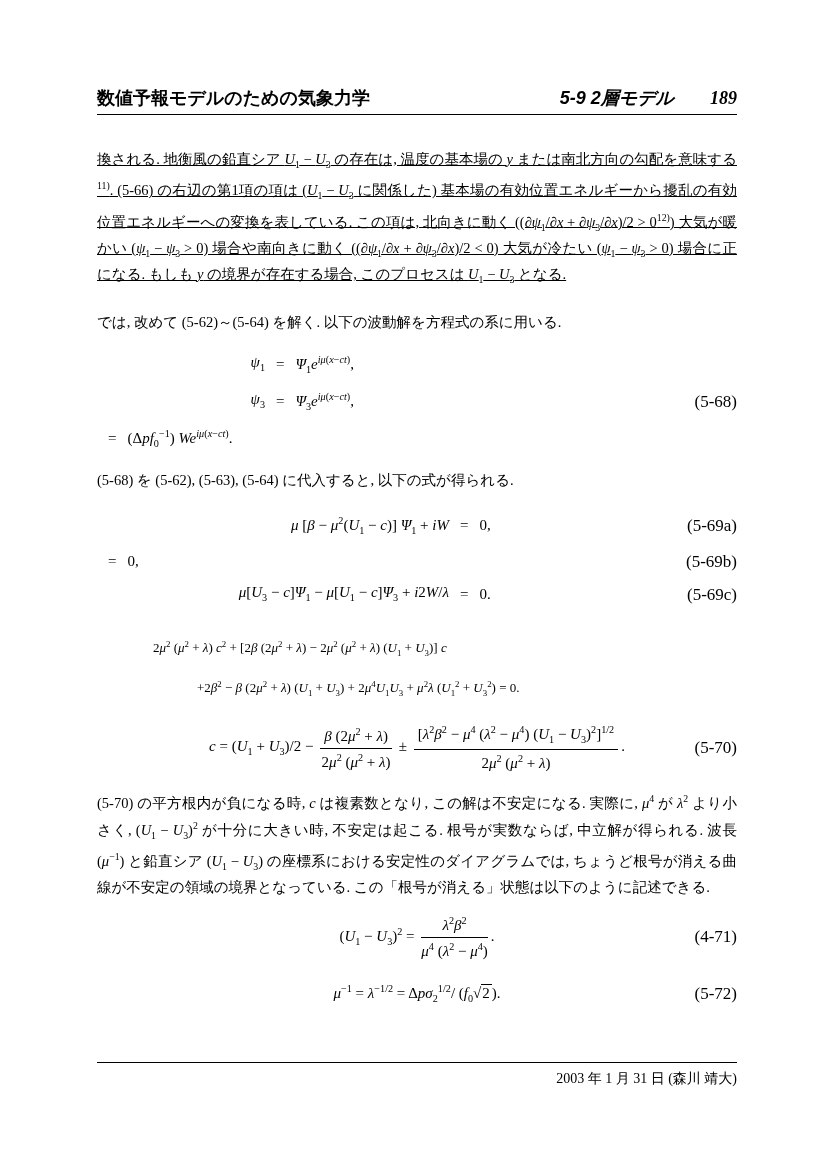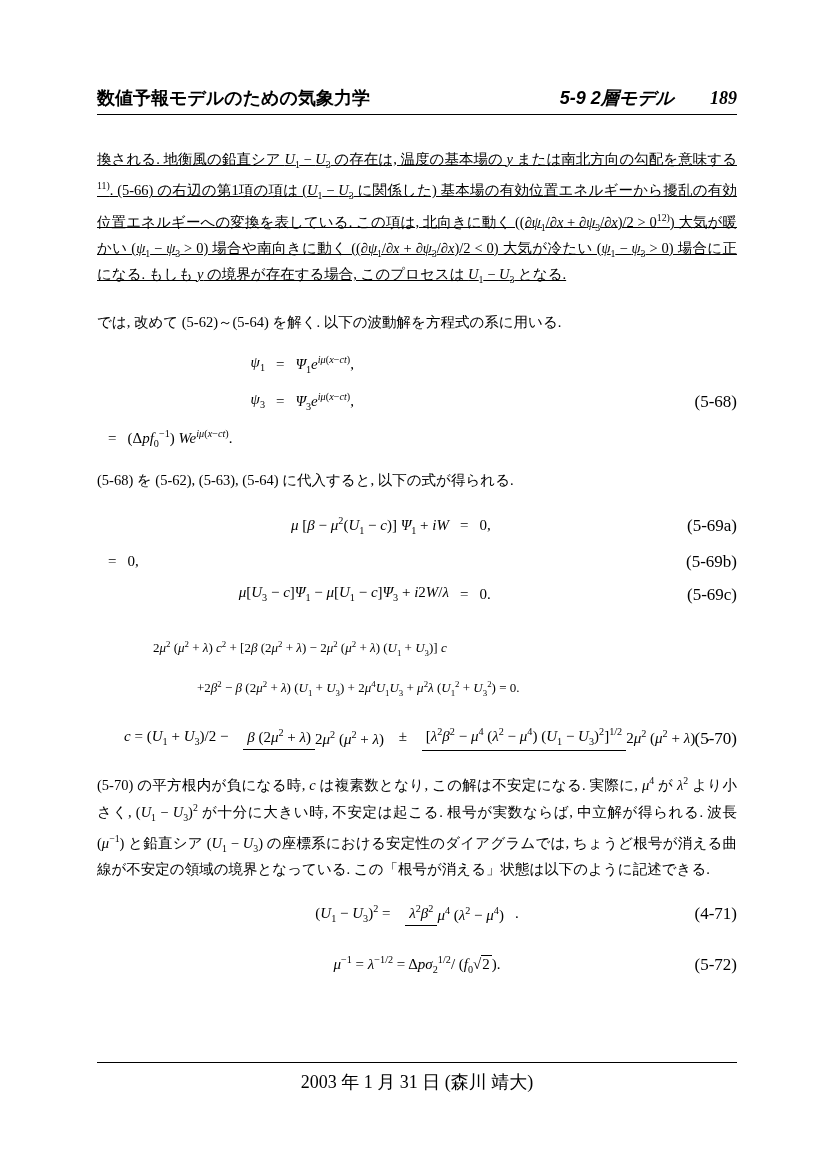--- a/index.html
+++ b/index.html
@@ -34,30 +34,30 @@
   .eq69 .eqrow { line-height:31px; }
   
   .quad { margin:16px 0 12px 0; font-size:13px; line-height:31px; }
   .quad .l1 { margin-left:56px; }
   .quad .l2 { margin-left:100px; }
   
   .eqsingle { position:relative; display:flex; justify-content:center; align-items:center;
     margin:15px 0; font-size:15px; line-height:26px; }
   .eqsingle .eqnum { position:absolute; right:0; margin:0; }
   
-  .frac { display:inline-flex; flex-direction:row; vertical-align:middle;
-    text-align:center; margin:0 11px; line-height:1.35;justify-content:flex-end; }
+  .frac { display:inline-flex; flex-direction:column; vertical-align:middle;
+    text-align:center; margin:0 3px; line-height:1.35;justify-content:flex-end; }
   .frac .fn { padding:0 4px 2px 4px; border-bottom:1px solid #000; white-space:nowrap; }
   .frac .fd { padding-top:2px; white-space:nowrap; }
   .sqrt { white-space:nowrap; }
   .sqrt .rad { border-top:1px solid #000; padding:0 2px 0 1px; }
   
   .footer { position:absolute; left:97px; right:89px; top:1062px; }
   .footer-rule { border:none; border-top:1px solid #000; margin:0; }
-  .footer-date { text-align:center; font-size:18px; margin-top:7px; }
+  .footer-date { text-align:right; font-size:14px; margin-top:7px; }
 </style>
 </head>
 <body>
 
 <div class="page">
 
   <div class="header">
     <span>数値予報モデルのための気象力学</span>
     <span class="header-right">
       <span>5-9 2層モデル</span>

